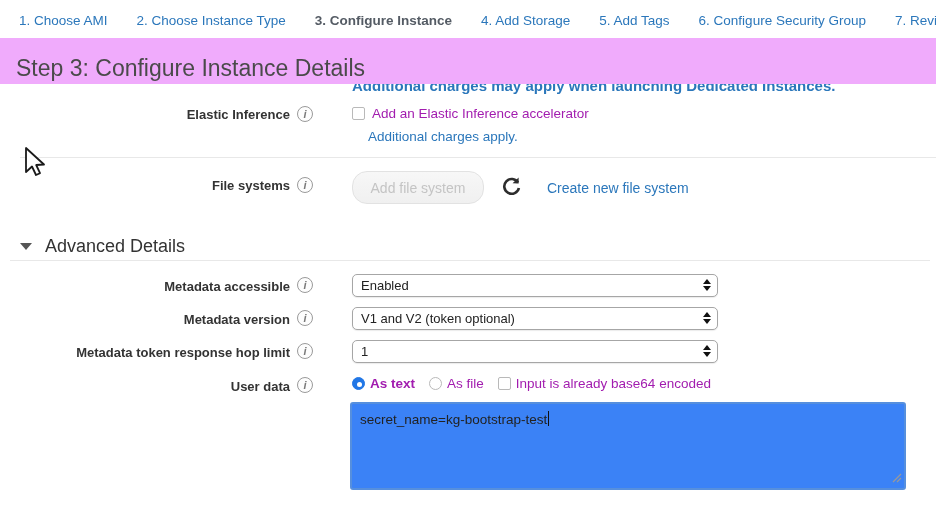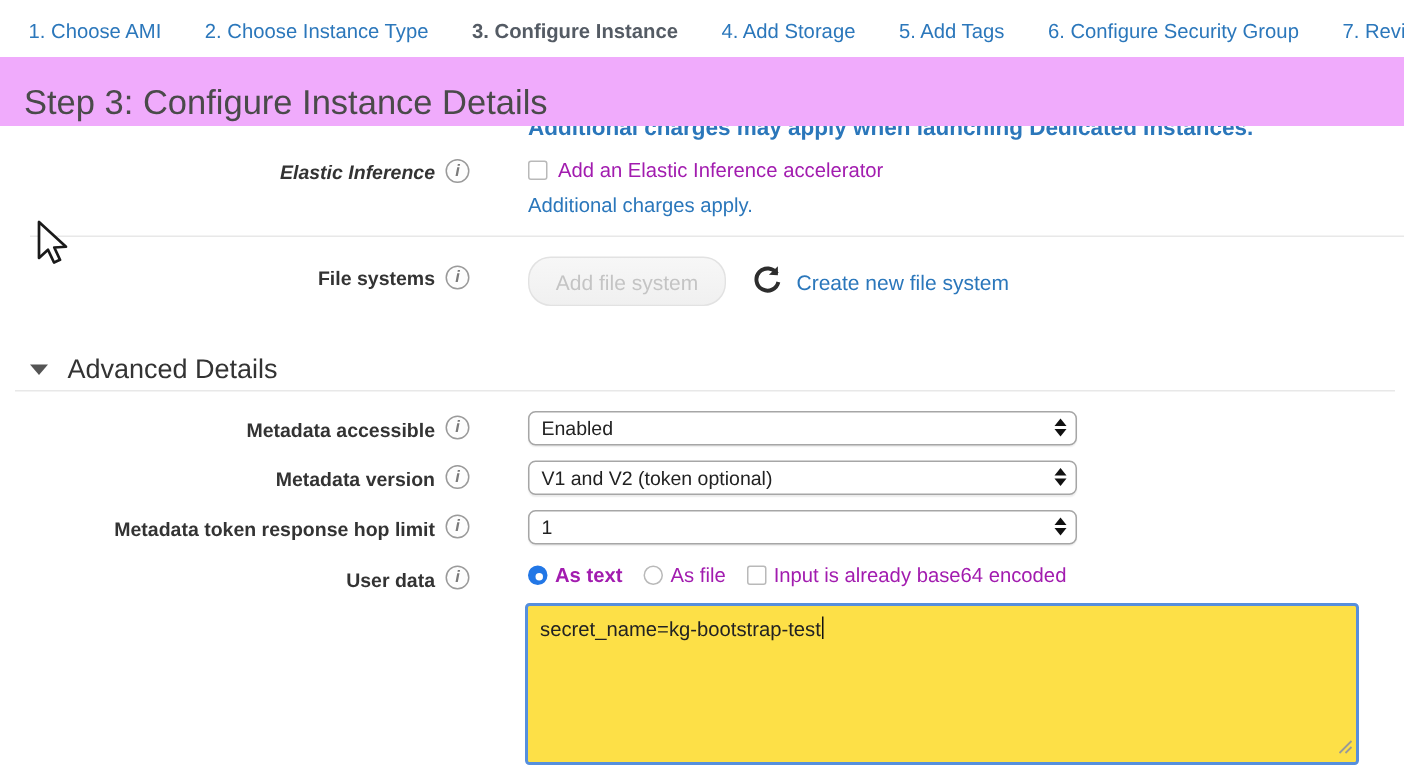--- a/index.html
+++ b/index.html
@@ -54,21 +54,21 @@
     font-weight:bold; font-size:13px; color:var(--c-label_text);
   }
   .info-icon {
     position:absolute; left:297px; width:16px; height:16px; border-radius:50%;
     border:1px solid #9a9a9a; color:#7a7a7a; background:#fdfdfd;
     font-size:11px; font-weight:bold; font-style:italic;
     display:flex; align-items:center; justify-content:center; cursor:pointer;
   }
   .divider { position:absolute; height:1px; background:#e8e8e8; }
 
-  .link { color:var(--c-link_blue); cursor:pointer; font-size:13.5px; }
+  .link { color:var(--c-link_blue); cursor:pointer; font-size:13.5px;margin-left:16px; }
 
   .checkbox {
     width:13px; height:13px; border:1px solid #b9b9b9; border-radius:2px;
     background:#fff; display:inline-block; flex:0 0 auto;
   }
   .radio {
     width:13px; height:13px; border:1px solid #b9b9b9; border-radius:50%;
     background:#fff; display:inline-block; position:relative; flex:0 0 auto;
   }
   .radio.selected { background:var(--c-radio_selected); border-color:var(--c-radio_selected); }
@@ -108,22 +108,22 @@
   .stepper i { display:block; width:0; height:0; border-left:4px solid transparent; border-right:4px solid transparent; }
   .stepper .up   { border-bottom:5px solid #111; }
   .stepper .down { border-top:5px solid #111; }
 
   .radio-row {
     position:absolute; left:352px; top:376px; display:flex; align-items:center; gap:5px;
   }
   .radio-row .gap { width:4px; }
 
   .user-data-box {
-    position:absolute; left:350px; top:402px; width:556px; height:108px;
-    border:2px solid var(--c-focus_border); border-radius:3px; background:#fde047;
+    position:absolute; left:350px; top:402px; width:556px; height:88px;
+    border:2px solid var(--c-focus_border); border-radius:3px; background:#3b82f6;
     padding:7px 8px; font-size:13.5px; color:#222; cursor:text;
   }
   .text-caret {
     display:inline-block; width:1px; height:15px; background:#111;
     vertical-align:-2px; margin-left:1px;
   }
   .resize-handle { position:absolute; right:2px; bottom:2px; cursor:nwse-resize; }
 
   .mouse-cursor { position:absolute; left:22px; top:146px; z-index:5; }
 </style>
@@ -141,21 +141,21 @@
     <div class="tab">6. Configure Security Group</div>
     <div class="tab">7. Review</div>
   </div>
 
   <div class="dedicated-note">Additional charges may apply when launching Dedicated Instances.</div>
 
   <div class="heading-band">
     <h1>Step 3: Configure Instance Details</h1>
   </div>
 
-  <div class="row-label" style="top:107px;font-style:italic;">Elastic Inference</div>
+  <div class="row-label" style="top:107px;">Elastic Inference</div>
   <div class="info-icon" style="top:106px;">i</div>
   <div style="position:absolute; left:352px; top:106px; display:flex; align-items:center; gap:7px;">
     <span class="checkbox"></span>
     <span class="inline-label">Add an Elastic Inference accelerator</span>
   </div>
   <div class="link" style="position:absolute; left:352px; top:129px;">Additional charges apply.</div>
 
   <div class="divider" style="top:157px; left:20px; width:916px;"></div>
 
   <div class="row-label" style="top:178px;">File systems</div>

